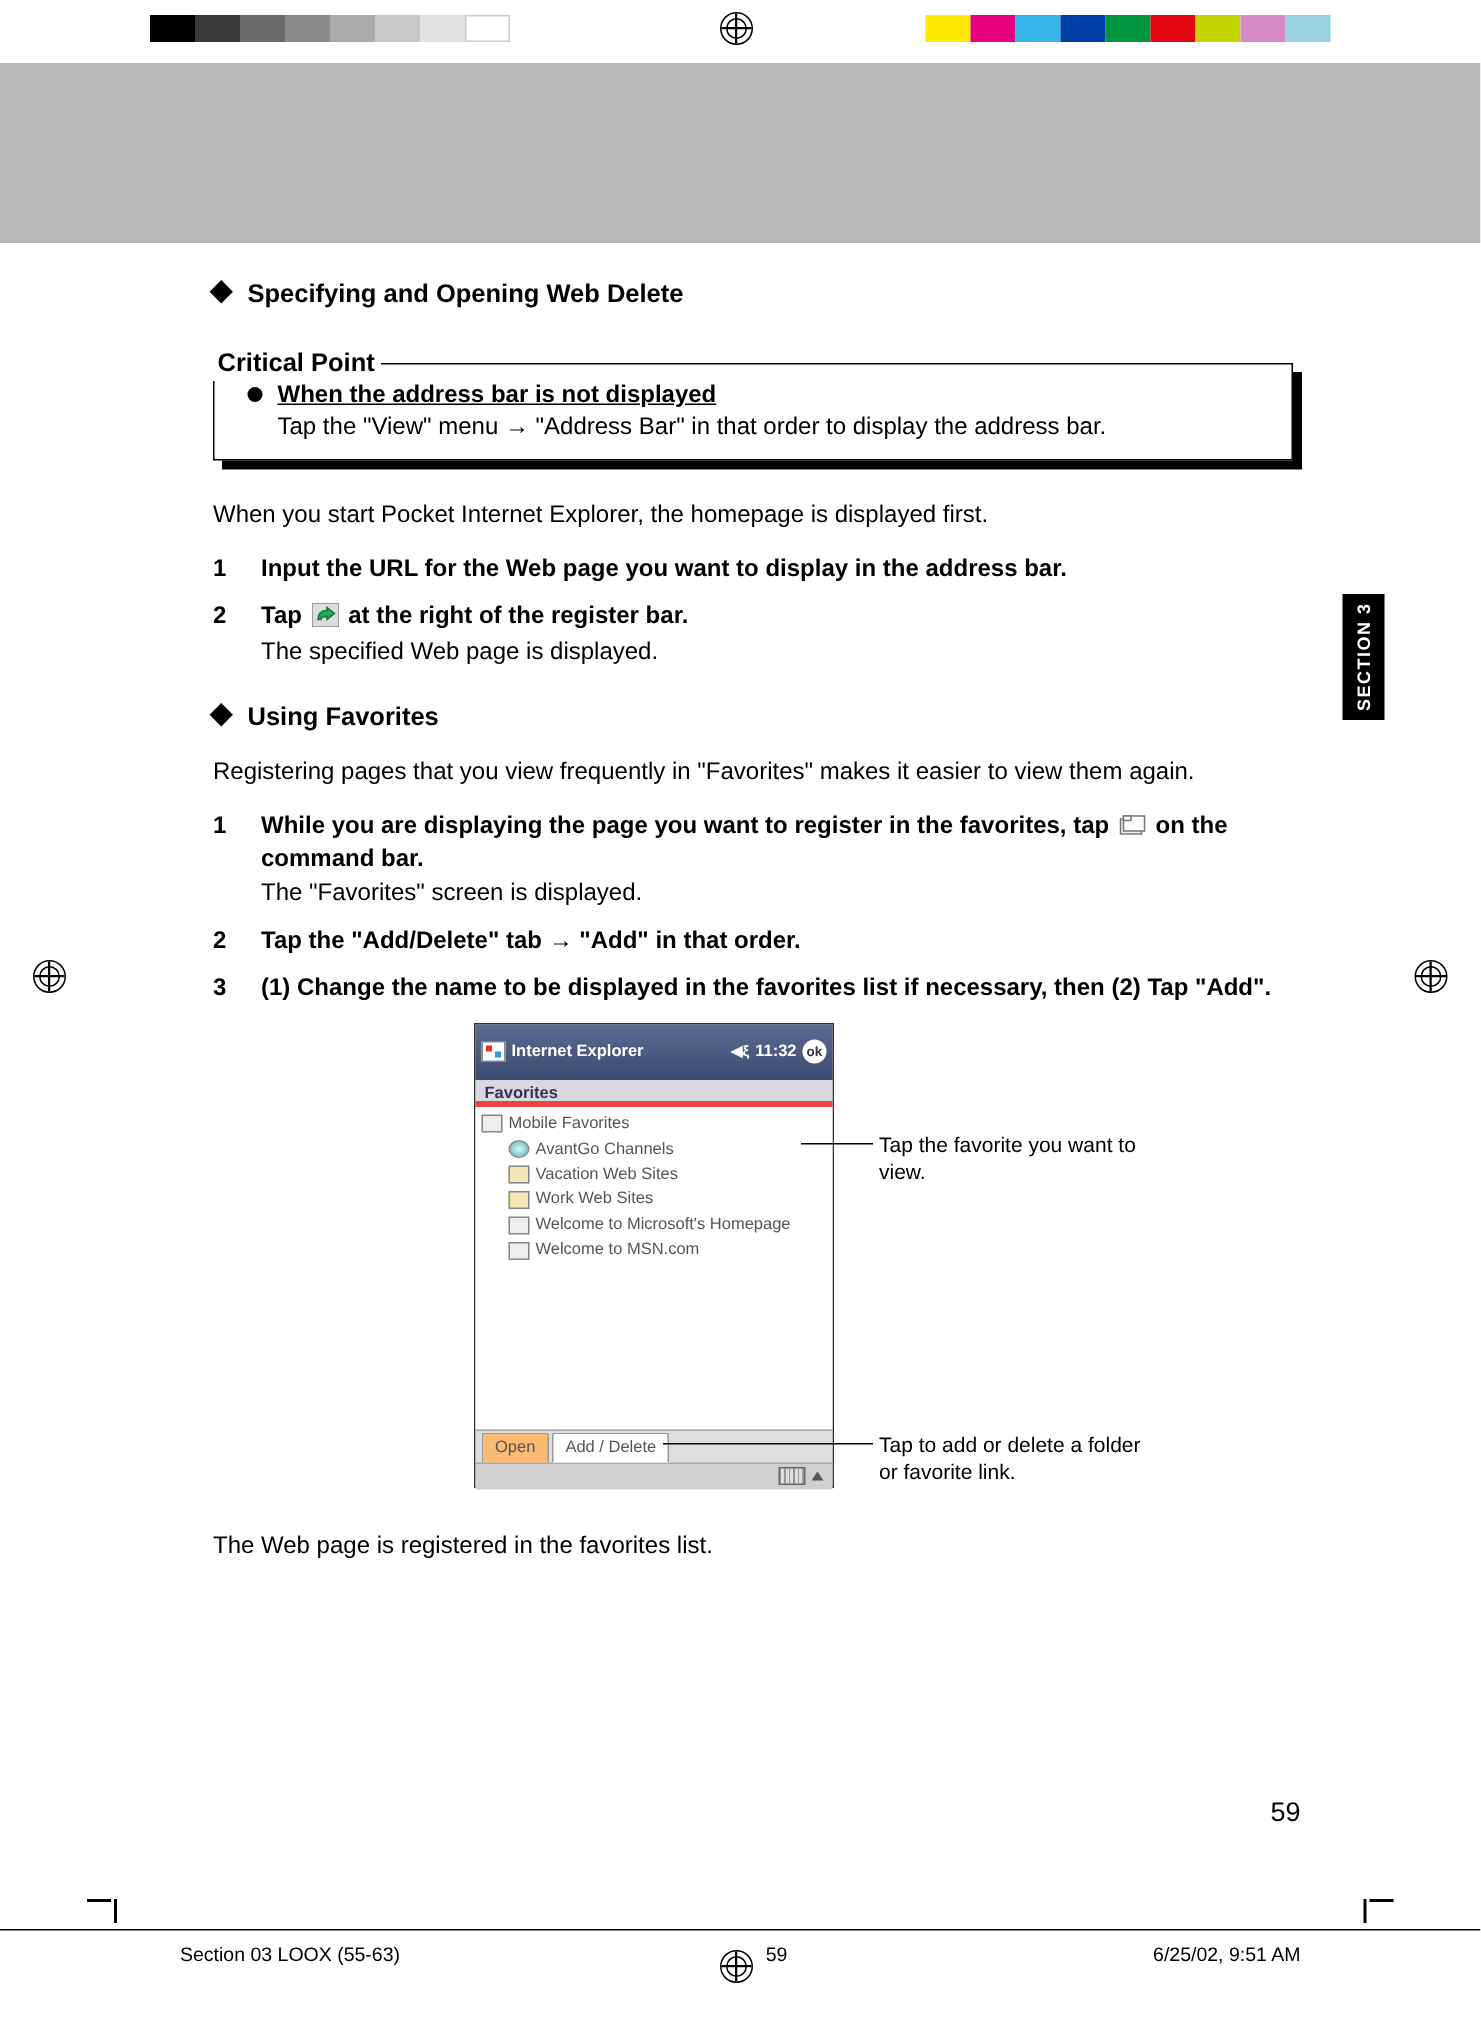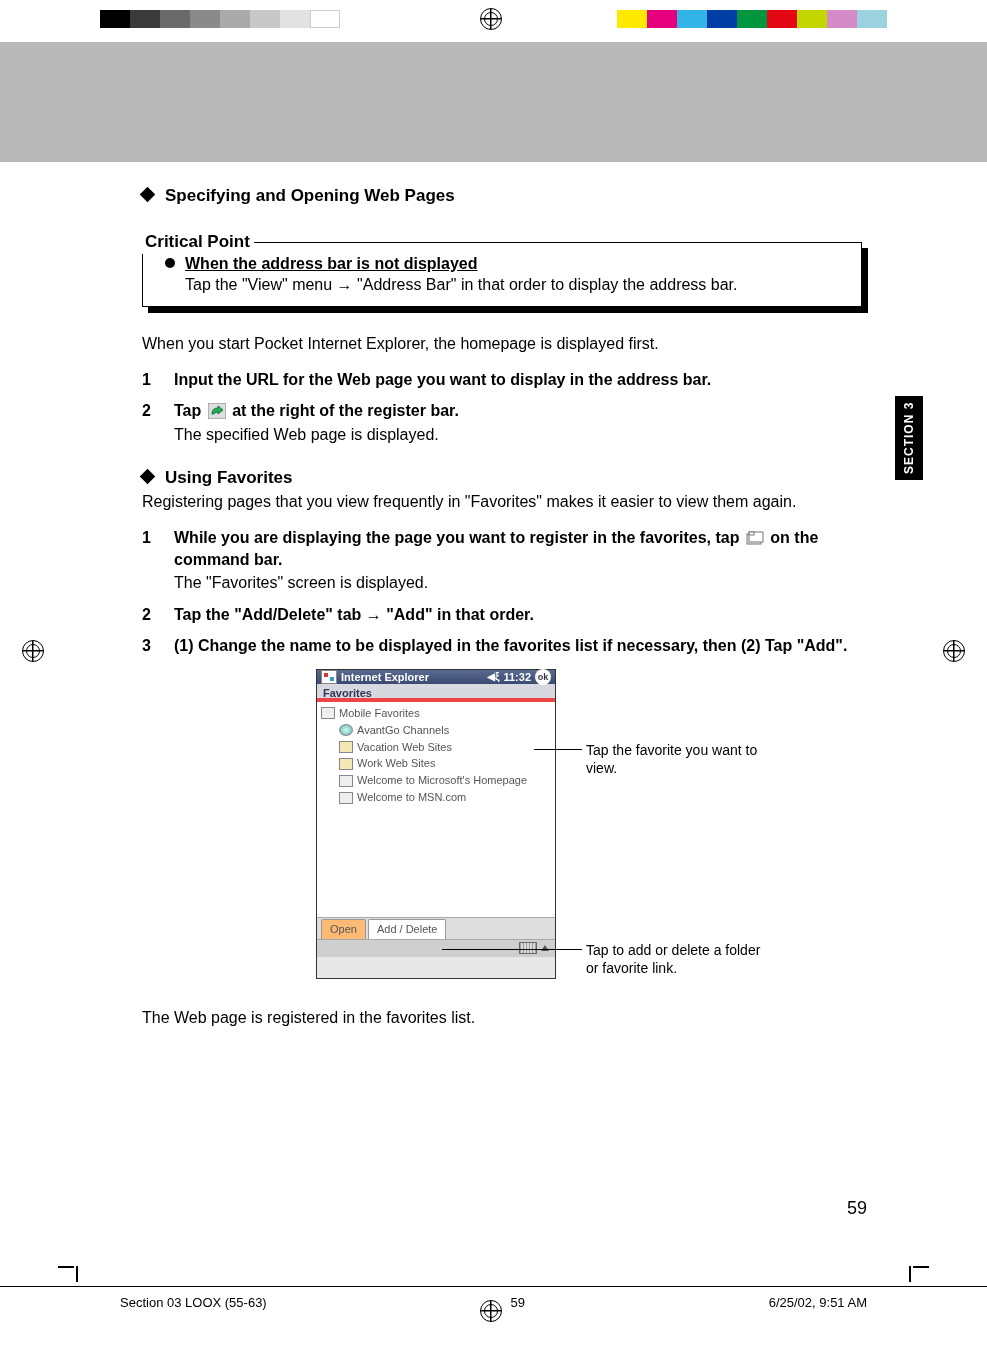--- a/index.html
+++ b/index.html
@@ -142,21 +142,21 @@
     position: absolute;
     left: 174px;
     top: 0;
     width: 240px;
     height: 310px;
     border: 1px solid #333;
     background: #e8e8e8;
     font-size: 11px;
   }
   .pda-title {
-    height: 14px;
+    height: 37px;
     background: linear-gradient(#5a6a90,#3b4a72);
     color: #fff;
     display: flex;
     align-items: center;
     padding: 0 4px;
     font-weight: bold;
     gap: 4px;
   }
   .pda-title .flag { width:16px;height:14px;background:#fff;border:1px solid #888; position:relative;}
   .pda-title .flag::before{content:"";position:absolute;left:2px;top:2px;width:4px;height:4px;background:#d33;}
@@ -280,21 +280,21 @@
 <div class="reg-mark" style="top:640px;right:22px"></div>
 <div class="reg-mark" style="top:1300px;left:480px"></div>
 
 <div class="grey-band"></div>
 
 <div class="section-tab">SECTION 3</div>
 
 <div class="content">
 
   <div class="section-head">
-    <span class="diamond"></span><span>Specifying and Opening Web Pages</span>
+    <span class="diamond"></span><span>Specifying and Opening Web Delete</span>
   </div>
 
   <div class="critical-title">Critical Point</div>
   <div class="critical-box-wrap">
     <div class="critical-shadow"></div>
     <div class="critical-box">
       <div class="legend">Critical Point</div>
       <div class="critical-row">
         <div class="bullet-dot"></div>
         <div>
@@ -320,21 +320,21 @@
         <svg viewBox="0 0 18 16">
             <rect x="0" y="0" width="18" height="16" fill="#ddd" stroke="#888"></rect>
             <path d="M4 11 Q4 5 10 5 L10 3 L15 7 L10 11 L10 9 Q6 9 6 11 Z" fill="#2a5" stroke="#174"></path>
           </svg>
       </span>
       <span class="step-body-bold">at the right of the register bar.</span>
       <div class="step-sub">The specified Web page is displayed.</div>
     </div>
   </div>
 
-  <div class="section-head" style="margin-top:22px;margin-bottom:1px">
+  <div class="section-head" style="margin-top:22px;margin-bottom:14px">
     <span class="diamond"></span><span>Using Favorites</span>
   </div>
 
   <div class="para">Registering pages that you view frequently in "Favorites" makes it easier to view them again.</div>
 
   <div class="step">
     <div class="step-num">1</div>
     <div class="step-body">
       <span class="step-body-bold">While you are displaying the page you want to register in the favorites, tap</span>
       <span class="inline-icon">

